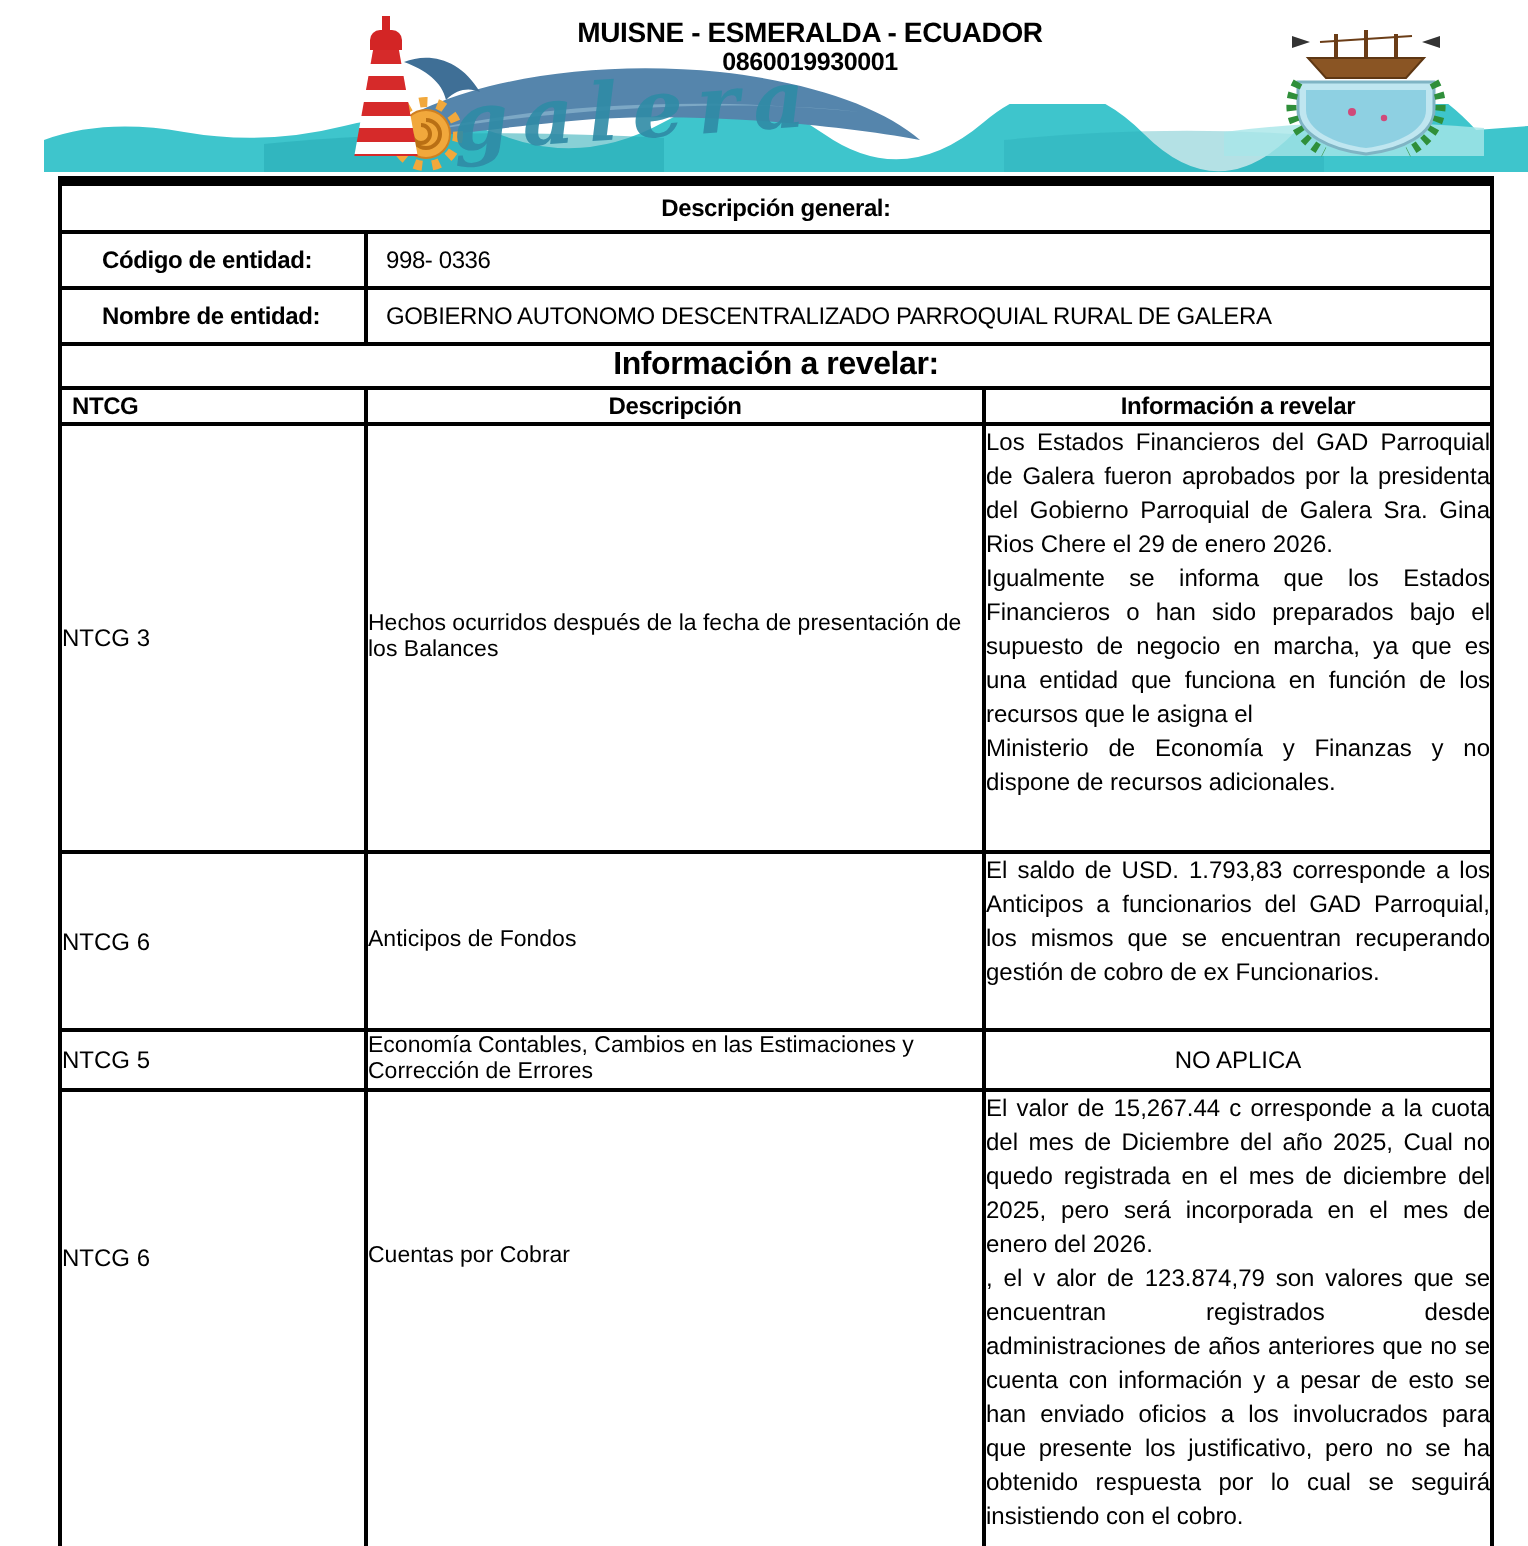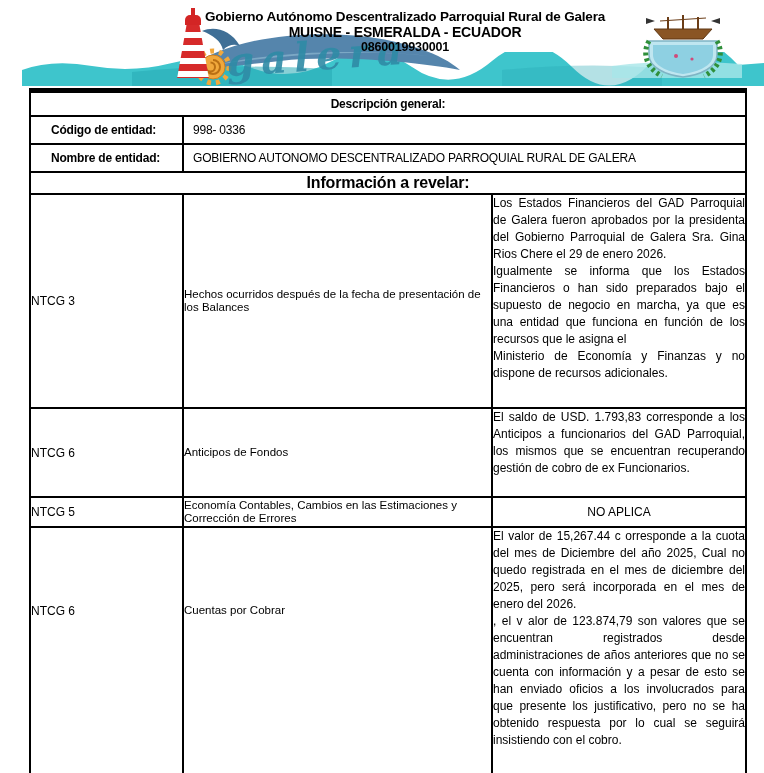--- a/index.html
+++ b/index.html
@@ -113,21 +113,20 @@
       <path d="M14,15 L72,15 L63,25 L23,25 Z" fill="#8a5524" stroke="#5e3713" stroke-width="1"></path>
       <path d="M9,27 L77,27 L77,41 C77,53 61,61 43,63 C25,61 9,53 9,41 Z" fill="#bfe6f0" stroke="#7fb4c4" stroke-width="1.5"></path>
       <path d="M13,31 L73,31 L73,41 C73,51 59,58 43,60 C27,58 13,51 13,41 Z" fill="#8ed0e2"></path>
       <circle cx="36" cy="42" r="2" fill="#d04a7a"></circle>
       <circle cx="52" cy="45" r="1.6" fill="#d04a7a"></circle>
       <path d="M9,27 C2,39 6,54 22,62" fill="none" stroke="#2f8f3a" stroke-width="5" stroke-dasharray="3 3"></path>
       <path d="M77,27 C84,39 80,54 64,62" fill="none" stroke="#2f8f3a" stroke-width="5" stroke-dasharray="3 3"></path>
     </svg>
 
     <div class="hdr-titles">
-      <div class="hdr-title">Gobierno Autónomo Descentralizado Parroquial Rural de Galera</div>
       <div class="hdr-sub">MUISNE - ESMERALDA - ECUADOR</div>
       <div class="hdr-id">0860019930001</div>
     </div>
   </div>
 
   <table class="main">
     <colgroup>
       <col style="width:153px">
       <col style="width:309px">
       <col style="width:254px">
@@ -145,20 +144,25 @@
 
     <tr class="r-label">
       <td class="lbl">Nombre de entidad:</td>
       <td class="val" colspan="2">GOBIERNO AUTONOMO DESCENTRALIZADO PARROQUIAL RURAL DE GALERA</td>
     </tr>
 
     <tr class="r-revelar">
       <td colspan="3">Información a revelar:</td>
     </tr>
 
+    <tr class="r-cols">
+      <th class="first">NTCG</th>
+      <th>Descripción</th>
+      <th>Información a revelar</th>
+    </tr>
 
     <tr class="h3">
       <td class="ntcg">NTCG 3</td>
       <td class="desc">Hechos ocurridos después de la fecha de presentación de los Balances</td>
       <td class="info">Los Estados Financieros del GAD Parroquial de Galera fueron aprobados por la presidenta del Gobierno Parroquial de Galera Sra. Gina Rios Chere el 29 de enero 2026.
 Igualmente se informa que los Estados Financieros o han sido preparados bajo el supuesto de negocio en marcha, ya que es una entidad que funciona en función de los recursos que le asigna el
 Ministerio de Economía y Finanzas y no dispone de recursos adicionales.</td>
     </tr>
 
     <tr class="h4">

